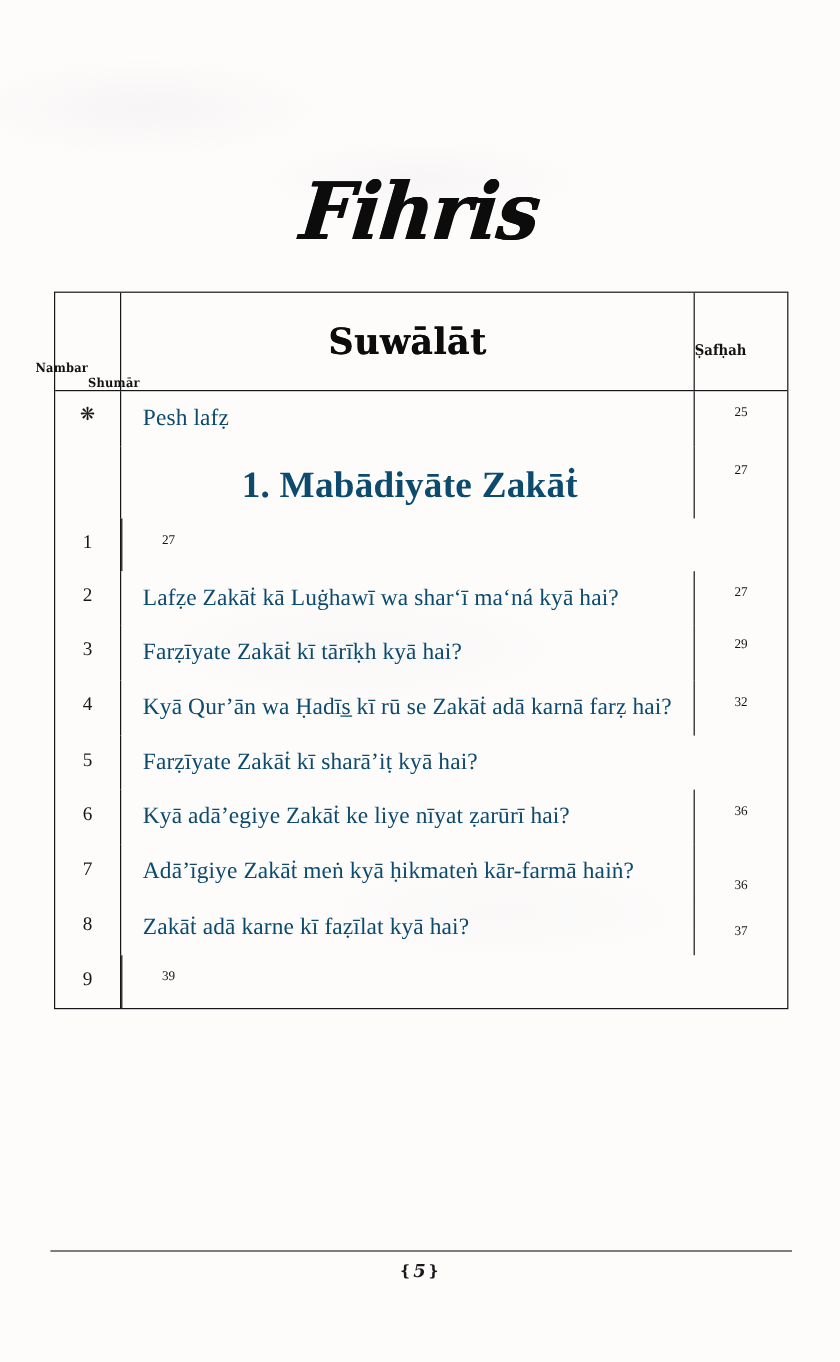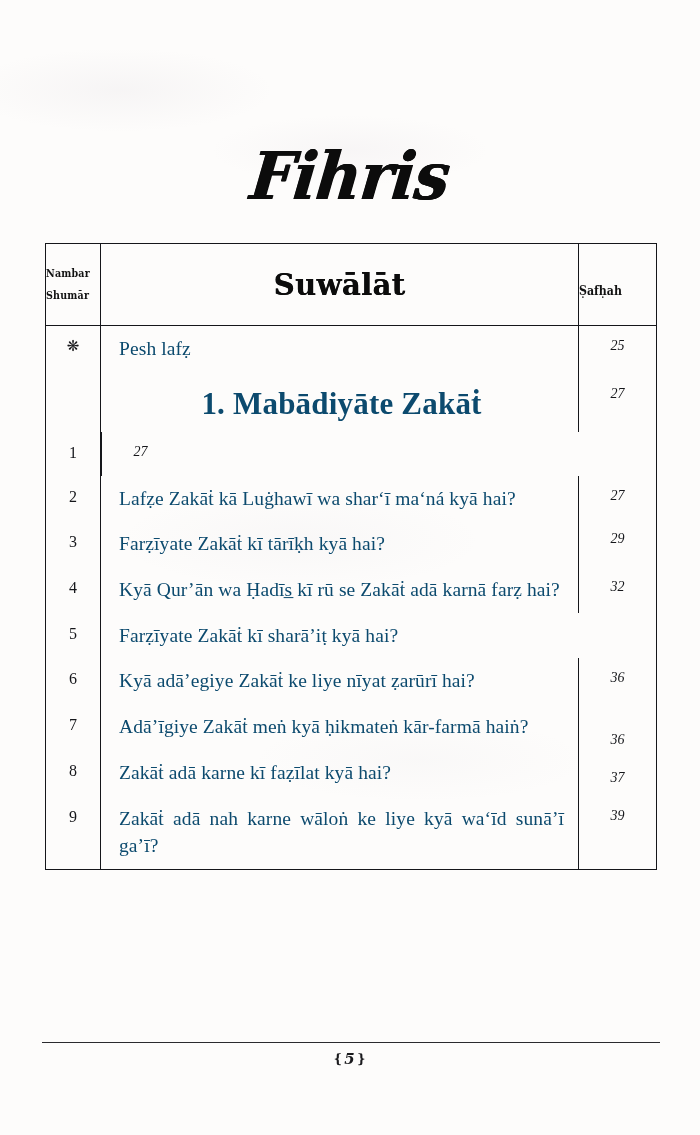--- a/index.html
+++ b/index.html
@@ -72,22 +72,22 @@
     align-items: stretch;
     border-bottom: 1.6px solid #15161a;
     min-height: 82px;
   }
 
   .col-num {
     width: 55px;
     flex: 0 0 55px;
     border-right: 1.5px solid #15161a;
     display: flex;
-    flex-direction: column;
-    align-items: flex-start;
+    flex-direction: row;
+    align-items: flex-end;
     justify-content: center;
   }
   .col-title {
     flex: 1 1 auto;
     display: flex;
     align-items: center;
     justify-content: center;
   }
   .col-page {
     width: 78px;
@@ -160,25 +160,24 @@
     letter-spacing: 0.1px;
   }
 
   .cell-page {
     width: 78px;
     flex: 0 0 78px;
     border-left: 1.5px solid #15161a;
     align-self: stretch;
     display: flex;
     justify-content: center;
-    font-size: 14px;
+    font-size: 11px;
     color: #15161a;
     padding-top: 12px;
     font-family: "Liberation Serif", serif;
-    font-style: italic;
   }
 
   
   .toc-row.section .cell-text {
     text-align: center;
     font-size: 31px;
     font-weight: 700;
     padding-top: 10px;
     padding-bottom: 6px;
     letter-spacing: 0.2px;
@@ -296,21 +295,20 @@
           <div class="cell-text">Adā’īgiye Zakāṫ meṅ kyā ḥikmateṅ kār-farmā haiṅ?</div>
           <div class="cell-page">36</div>
         </div>
         <div class="toc-row r9">
           <div class="cell-num">8</div>
           <div class="cell-text">Zakāṫ adā karne kī faẓīlat kyā hai?</div>
           <div class="cell-page">37</div>
         </div>
         <div class="toc-row r10 justify">
           <div class="cell-num">9</div>
-          <div class="cell-text">Zakāṫ adā nah karne wāloṅ ke liye kyā wa‘īd sunā’ī ga’ī?</div>
           <div class="cell-page">39</div>
         </div>
       </div>
 
   </div>
 
   <div class="footer-rule"></div>
 
   <div class="footer">
     <span class="orn">❴</span><span class="pg">5</span><span class="orn">❵</span>

